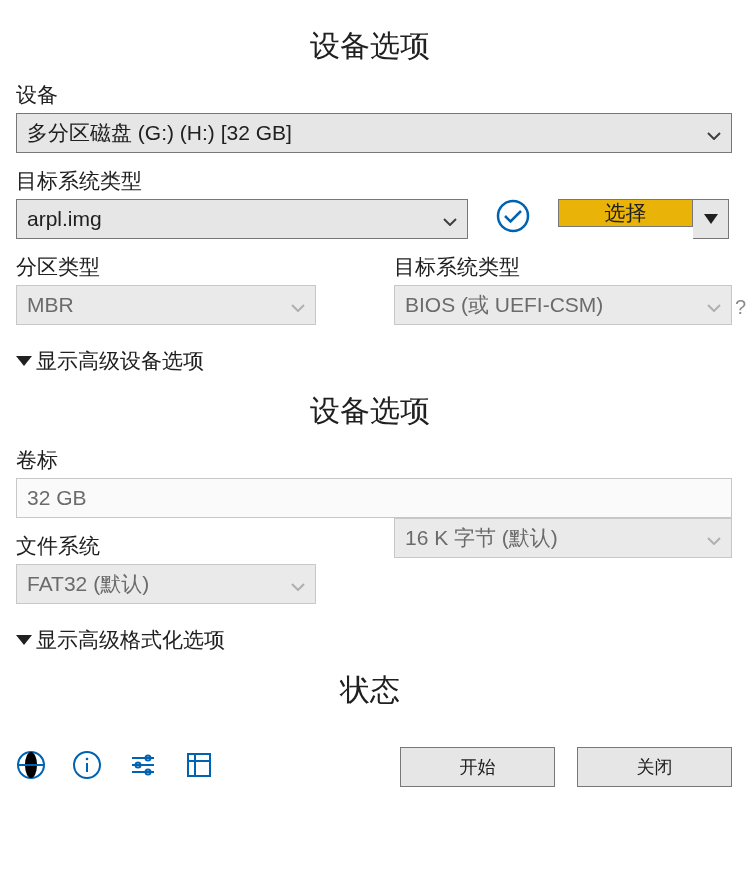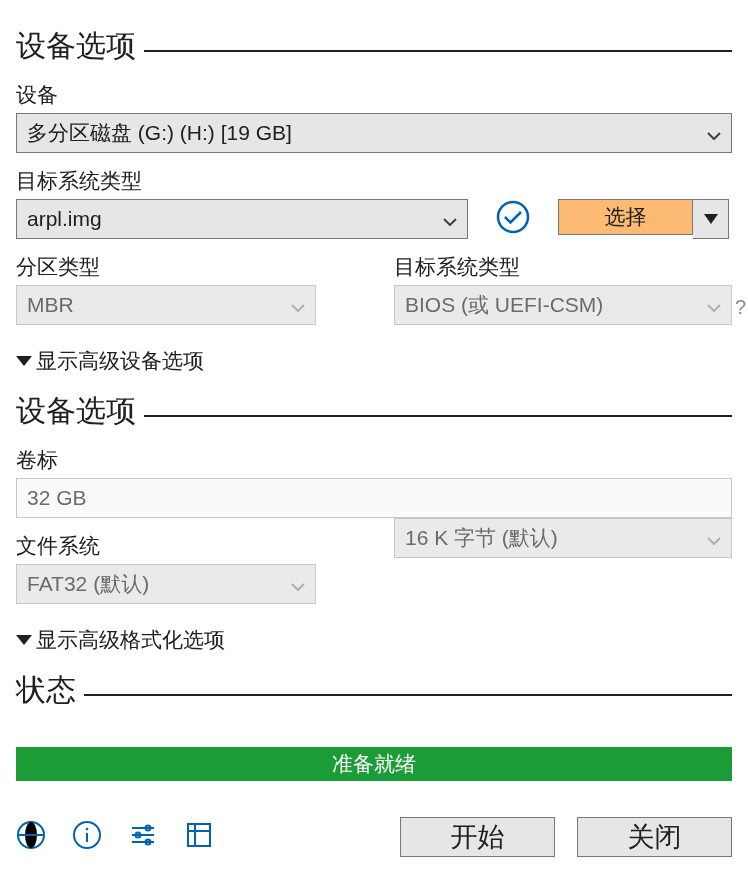--- a/index.html
+++ b/index.html
@@ -12,20 +12,21 @@
     color: #202020;
   }
   .container {
     padding: 10px 16px 0 16px;
   }
   .section-header {
     display: flex;
     align-items: center;
     margin-top: 16px;
     margin-bottom: 10px;
+    flex-direction: column;
   }
   .section-header h2 {
     font-size: 30px;
     font-weight: 400;
     white-space: nowrap;
     margin-right: 8px;
   }
   .section-line {
     flex: 1;
     height: 2px;
@@ -65,38 +66,37 @@
     transform: translateY(-50%);
   }
   .chev-down {
     width: 14px;
     height: 8px;
   }
   .chev-down path { stroke: #404040; stroke-width: 2; fill: none; }
   .select-arrow.light path { stroke: #b0b0b0; }
   .boot-row {
     display: flex;
-    align-items: center;
     gap: 28px;
   }
   .boot-select {
     flex: 0 0 452px;
   }
   .check-circle {
     width: 34px; height: 34px;
   }
   .select-btn-wrap {
     display: flex;
     height: 40px;
   }
   .select-btn {
     width: 135px;
-    height: 36px;
+    height: 28px;
     border: 1px solid #787878;
-    background: #fdba74;
+    background: #eab308;
     font-size: 21px;
     display: flex;
     align-items: center;
     justify-content: center;
     cursor: pointer;
   }
   .select-btn-dd {
     width: 36px;
     height: 40px;
     border: 1px solid #787878;
@@ -162,21 +162,21 @@
   .footer-icons .ico .fill { fill: #0063b1; stroke: none; }
   .footer-buttons {
     display: flex;
     gap: 22px;
   }
   .footer-btn {
     width: 155px;
     height: 40px;
     border: 1px solid #787878;
     background: #e6e6e6;
-    font-size: 27px;
+    font-size: 18px;
     display: flex;
     align-items: center;
     justify-content: center;
     cursor: pointer;
   }
   .help-q {
     position: absolute;
     right: -14px;
     bottom: 6px;
     font-size: 20px;
@@ -189,21 +189,21 @@
 <div class="container">
 
   
   <div class="section-header">
     <h2>设备选项</h2>
     <div class="section-line"></div>
   </div>
 
   <div class="label">设备</div>
   <div class="select-box">
-    <span>多分区磁盘 (G:) (H:) [19 GB]</span>
+    <span>多分区磁盘 (G:) (H:) [32 GB]</span>
     <span class="select-arrow">
       <svg class="chev-down" viewBox="0 0 14 8">
           <path d="M1 1 L7 7 L13 1"></path>
         </svg>
     </span>
   </div>
 
   <div class="label">目标系统类型</div>
   <div class="boot-row">
     <div class="select-box boot-select">
@@ -304,23 +304,20 @@
       </svg>
     <span>显示高级格式化选项</span>
   </div>
 
   
   <div class="section-header">
     <h2>状态</h2>
     <div class="section-line"></div>
   </div>
 
-  <div class="status-bar">
-    <span>准备就绪</span>
-  </div>
 
   
   <div class="footer">
     <div class="footer-icons">
       <span class="ico">
         <svg viewBox="0 0 30 30">
           <circle cx="15" cy="15" r="13"></circle>
           <ellipse cx="15" cy="15" rx="6" ry="13"></ellipse>
           <line x1="2" y1="15" x2="28" y2="15"></line>
         </svg>

